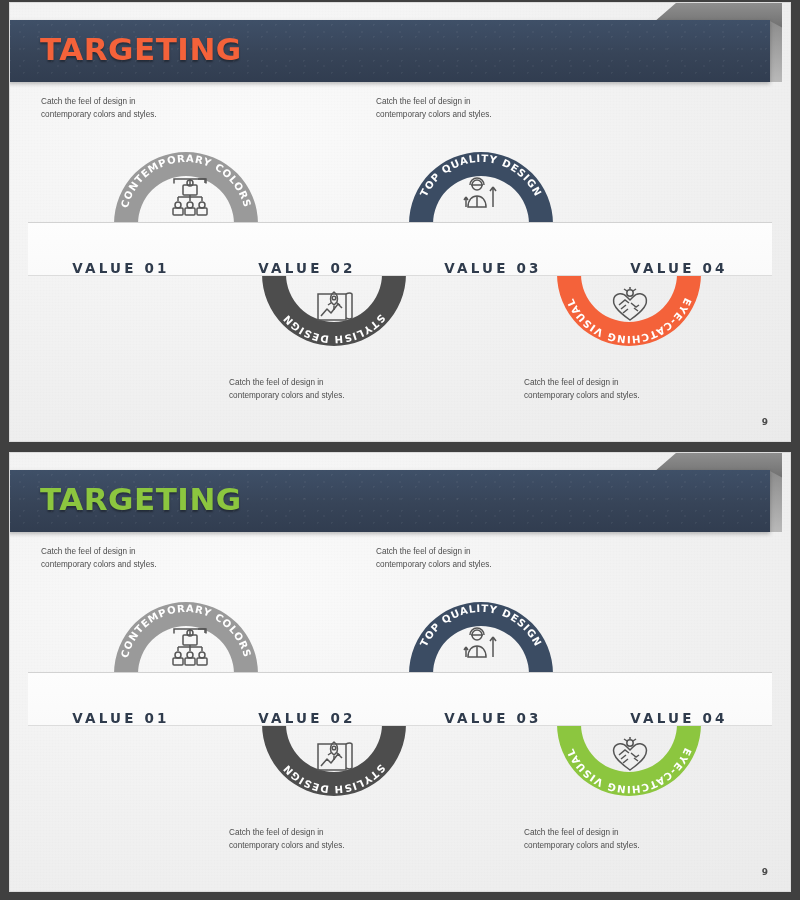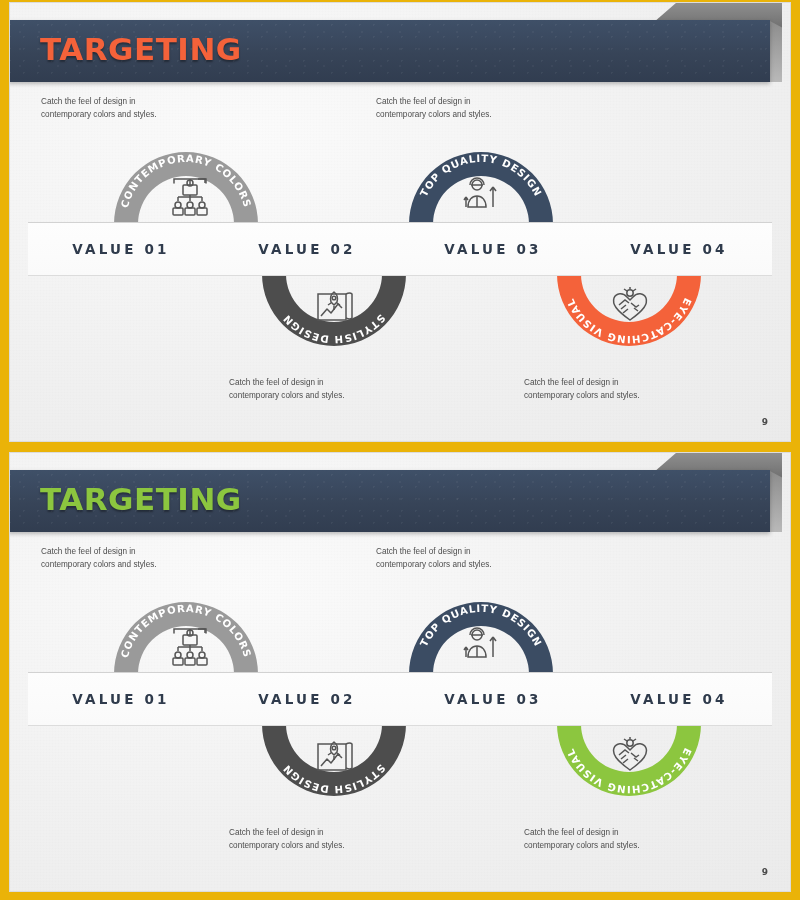--- a/index.html
+++ b/index.html
@@ -2,21 +2,21 @@
 <html><head>
 <meta charset="utf-8">
 <style>
   * { box-sizing: border-box; margin: 0; padding: 0; }
   html, body {
     width: 800px; height: 900px;
     background: #e6e6e6;
     font-family: "Liberation Sans", sans-serif;
     overflow: hidden;
   }
-  .page { position: relative; width: 800px; height: 900px; background: #eab308; }
+  .page { position: relative; width: 800px; height: 900px; background: #404040; }
 
   
   .slide {
     position: absolute; left: 9px; width: 782px; height: 440px;
     background: #f2f2f2;
     border: 1px solid #dcdcdc;
     overflow: hidden;
   }
   .slide.s1 { top: 2px; }
   .slide.s2 { top: 452px; }
@@ -74,21 +74,21 @@
   
   .band {
     position: absolute; left: 18px; width: 744px; height: 54px;
     background: linear-gradient(180deg,#fdfdfd 0%,#fafafa 100%);
     border-top: 1px solid #d2d2d2;
     border-bottom: 1px solid #dcdcdc;
     z-index: 3;
   }
   .vlabels {
     position: absolute; left: 18px; width: 744px; height: 54px;
-    display: flex; z-index: 5; align-items: center;
+    display: flex; z-index: 5; align-items: flex-end;
   }
   .vlabel {
     flex: 1; text-align: center;
     font-size: 13.5px; font-weight: 700; letter-spacing: 3.2px;
     color: #2f3b4c;
     font-family: "DejaVu Sans", sans-serif;
   }
 
   
   .arc { position: absolute; z-index: 2; }

